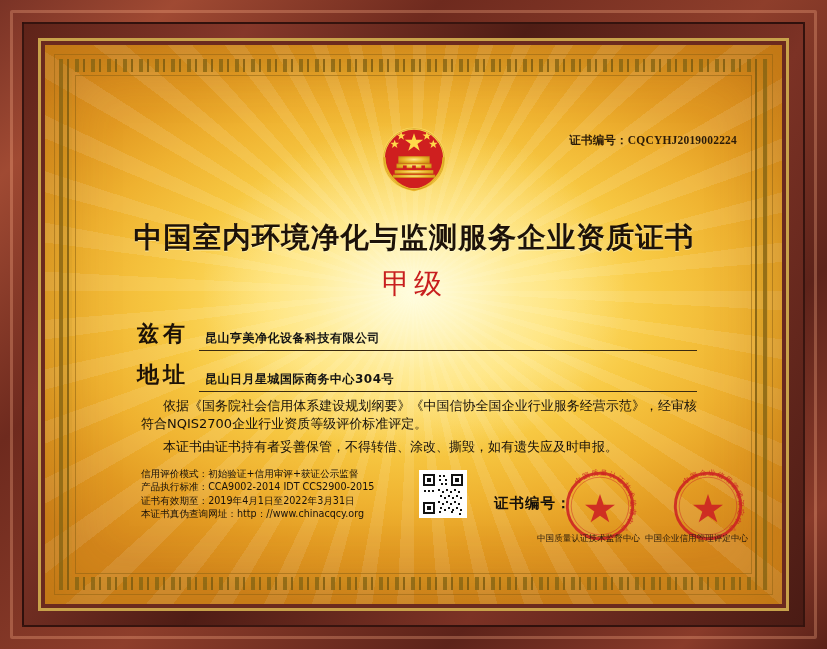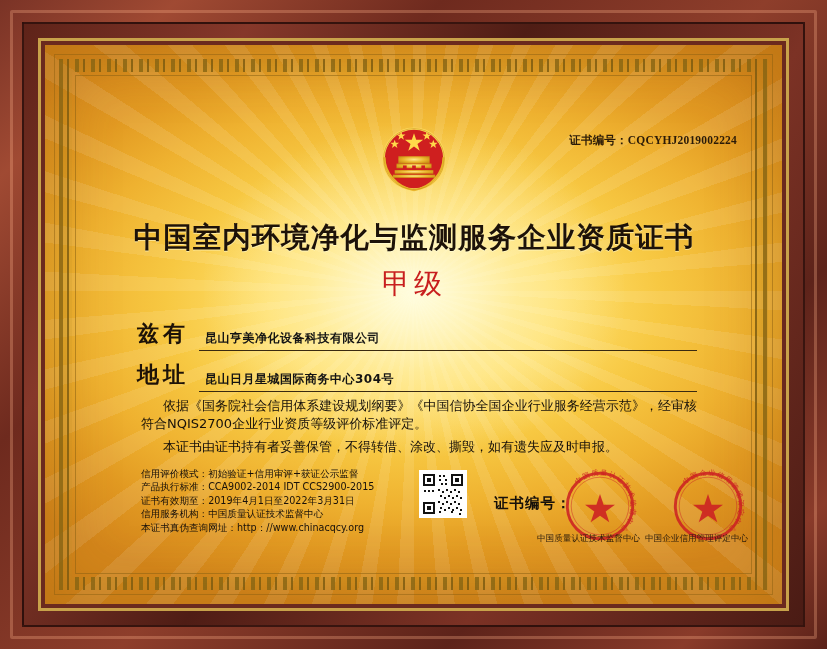--- a/index.html
+++ b/index.html
@@ -336,21 +336,20 @@
 
       <div class="body-text">
         <div class="p1">依据《国务院社会信用体系建设规划纲要》《中国信协全国企业行业服务经营示范》，经审核符合NQIS2700企业行业资质等级评价标准评定。</div>
         <div class="p2">本证书由证书持有者妥善保管，不得转借、涂改、撕毁，如有遗失应及时申报。</div>
       </div>
 
       <div class="meta">
         <div>信用评价模式：初始验证+信用审评+获证公示监督</div>
         <div>产品执行标准：CCA9002-2014  IDT CCS2900-2015</div>
         <div>证书有效期至：2019年4月1日至2022年3月31日</div>
-        <div>信用服务机构：中国质量认证技术监督中心</div>
         <div>本证书真伪查询网址：http：//www.chinacqcy.org</div>
       </div>
 
       <div class="qr">
         <svg viewBox="0 0 44 44" width="44" height="44">
           <rect width="44" height="44" fill="#fff"></rect>
           <g fill="#111">
             <rect x="2" y="2" width="12" height="12"></rect>
               <rect x="4" y="4" width="8" height="8" fill="#fff"></rect>
               <rect x="6" y="6" width="4" height="4"></rect>

